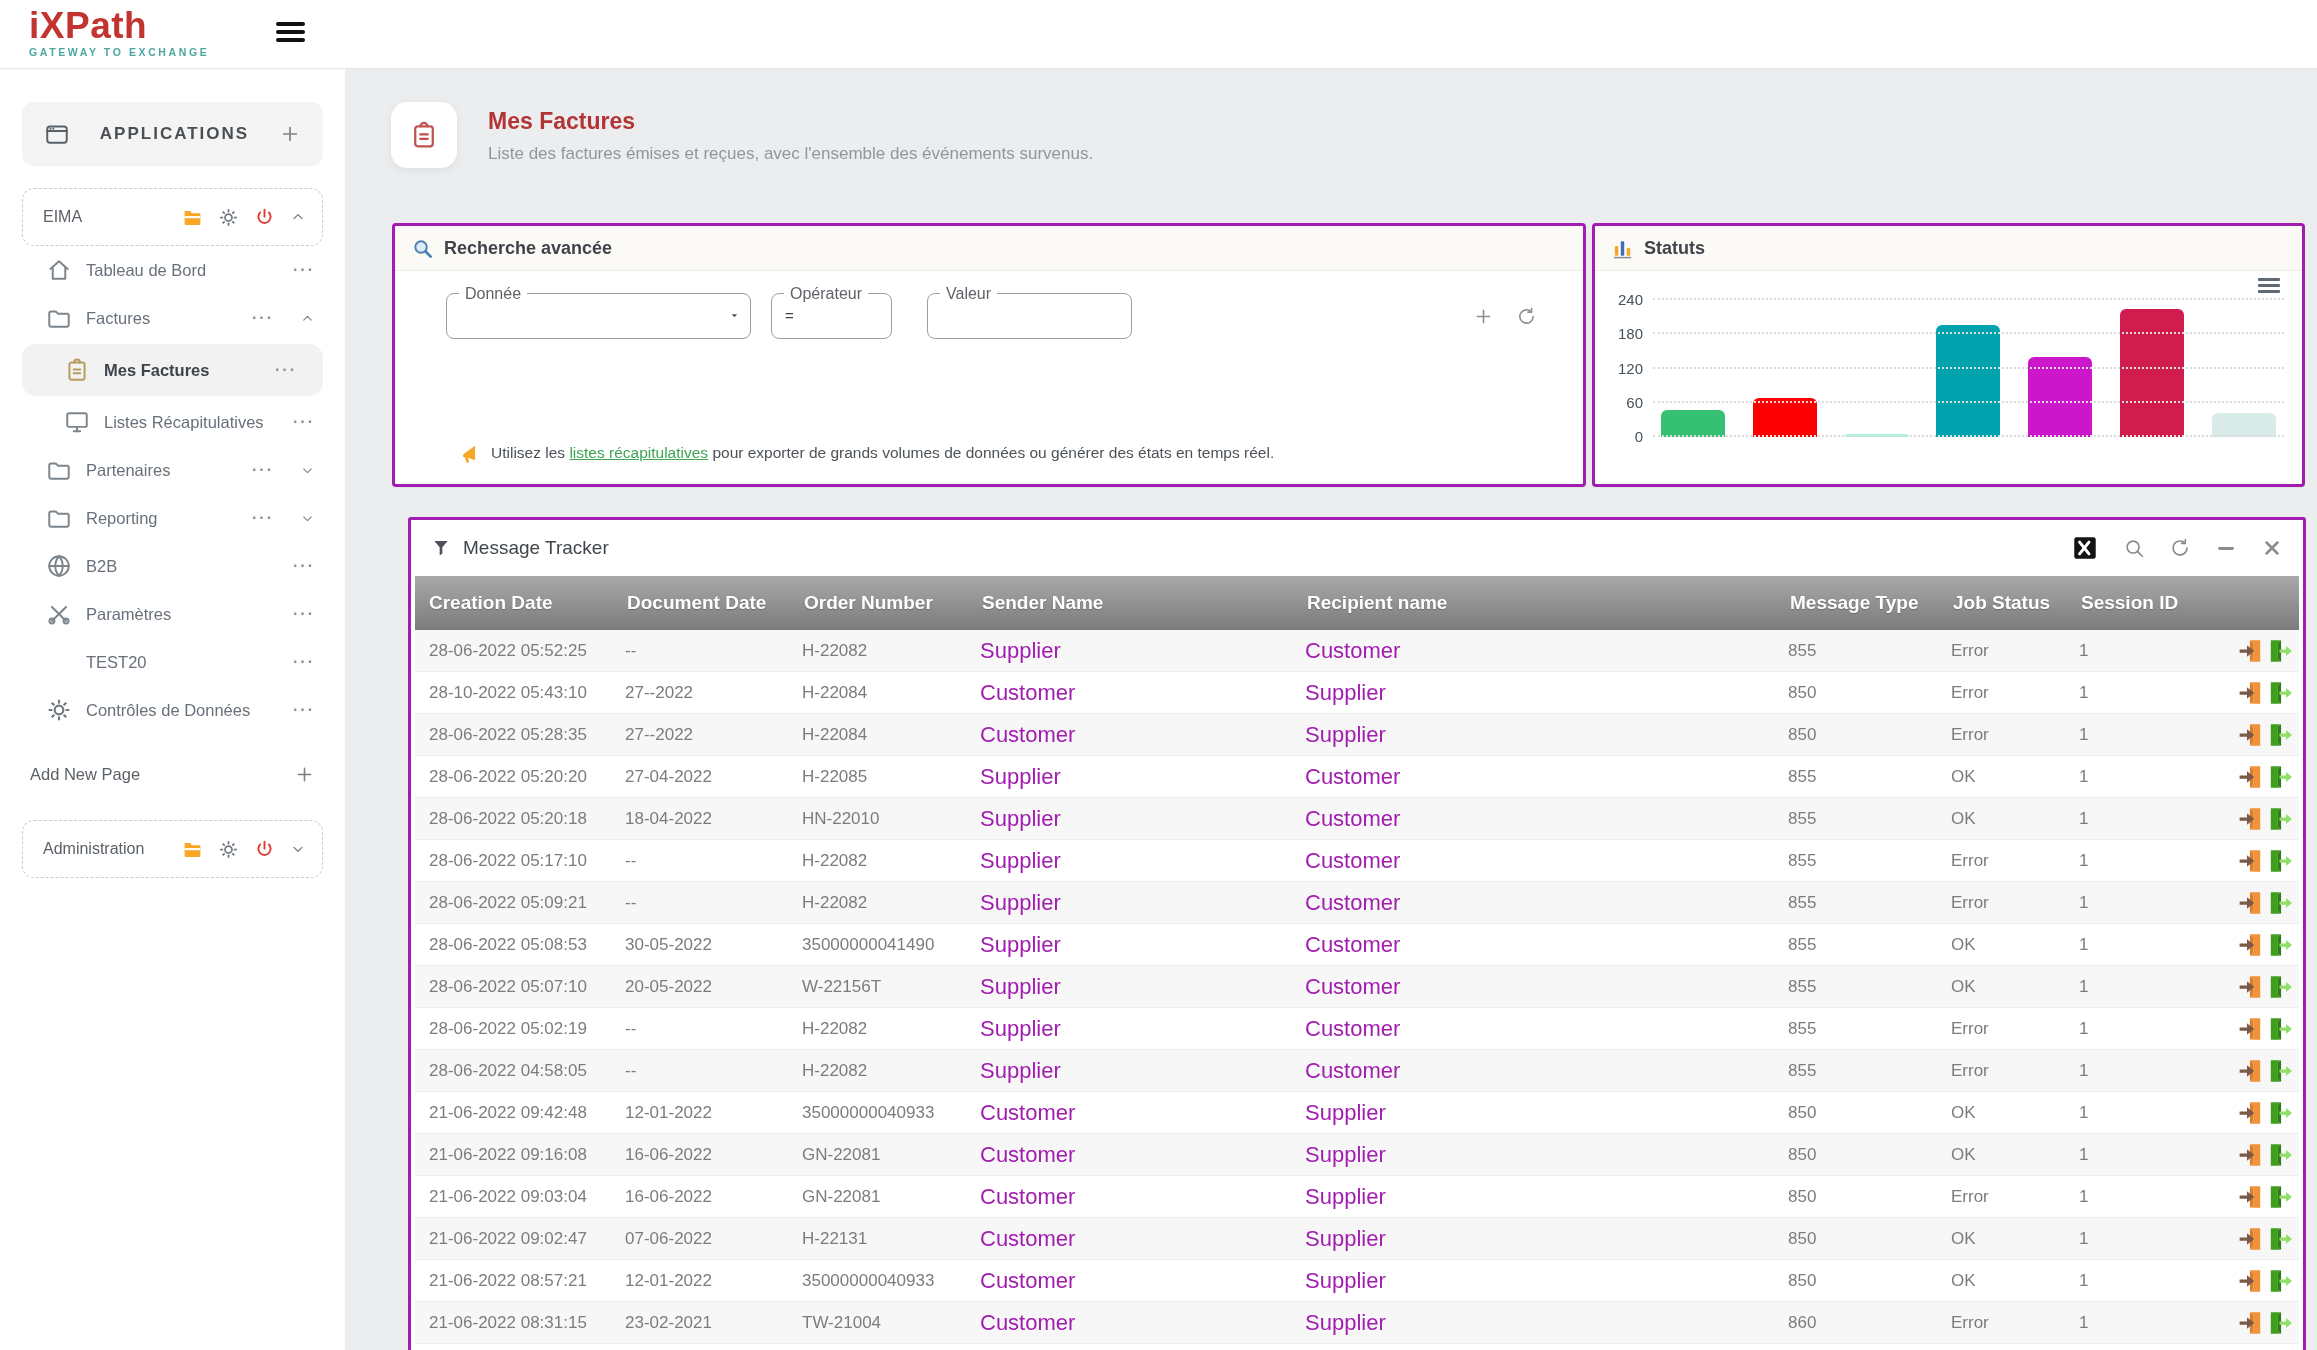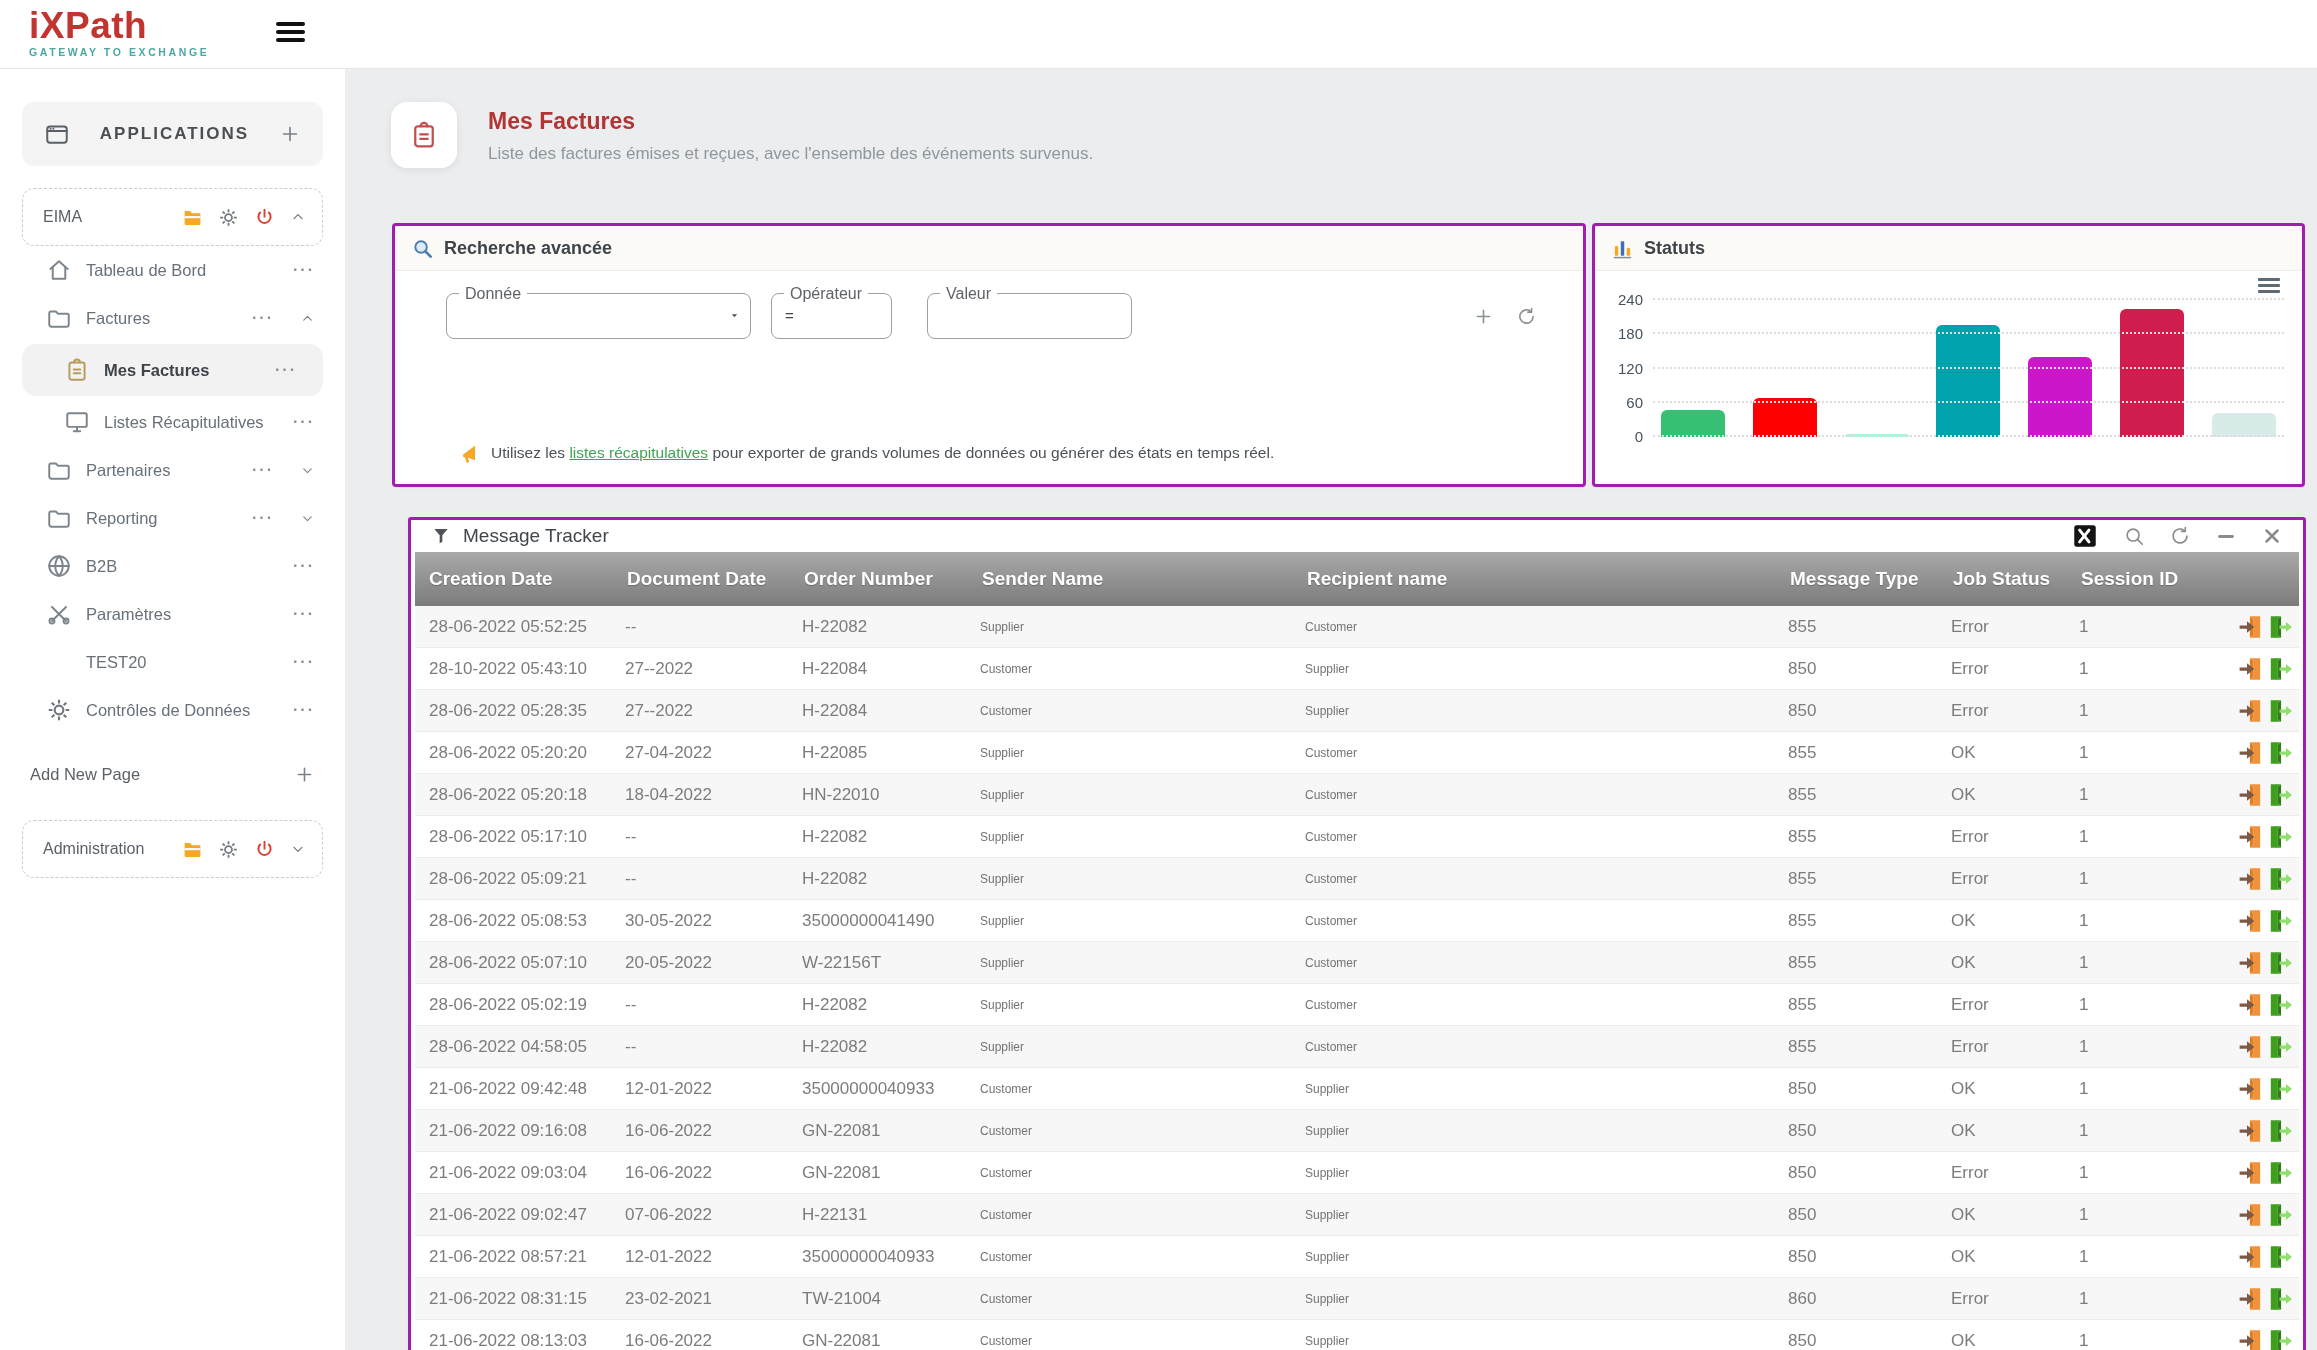--- a/index.html
+++ b/index.html
@@ -86,34 +86,34 @@
   .chart-menu i{display:block;height:2.6px;background:#5f6a74;margin-bottom:3.4px;border-radius:1px;}
   .chart-plot{position:absolute;left:58px;right:18px;top:74px;height:137px;}
   .gridline{position:absolute;left:0;right:0;height:0;border-top:2px dotted #dcdcdc;}
   .ytick{position:absolute;left:-46px;width:36px;text-align:right;font-size:15px;color:#47525c;}
   .chart-bars{position:absolute;left:8px;right:8px;bottom:0;top:0;display:flex;
               align-items:flex-end;justify-content:space-between;}
   .bar{width:64px;border-radius:6px 6px 0 0;}
 
   
   .tracker-panel{left:63px;top:449px;width:1892px;height:860px;border-radius:3px;}
-  .tracker-head{height:32px;display:flex;align-items:center;padding:0 20px;gap:12px;
+  .tracker-head{height:56px;display:flex;align-items:center;padding:0 20px;gap:12px;
                 font-size:19px;color:#41464b;}
   .tracker-head .ic{width:20px;height:20px;}
   .tracker-toolbar{margin-left:auto;display:flex;align-items:center;gap:24px;color:#8c8c8c;}
   .tracker-toolbar .ic{cursor:pointer;width:22px;height:22px;}
   .tracker-toolbar .ic.xl{width:28px;height:28px;}
   table.tracker{border-collapse:collapse;table-layout:fixed;width:1884px;margin:0 4px;}
   table.tracker th{background:linear-gradient(#a9a9a9,#7b7b7b);color:#fff;font-size:19px;
         font-weight:bold;text-align:left;height:54px;padding:0 8px;
         text-shadow:0 1px 1px rgba(0,0,0,.25);white-space:nowrap;overflow:hidden;}
   table.tracker th:first-child,table.tracker td:first-child{padding-left:14px;}
   table.tracker td{height:41px;font-size:17px;color:#7c7c7c;padding:0 6px;border-bottom:1px solid #ececec;
         white-space:nowrap;overflow:hidden;}
-  table.tracker td:nth-child(4),table.tracker td:nth-child(5){font-size:12px;color:#737373;}
+  table.tracker td:nth-child(4),table.tracker td:nth-child(5){font-size:22px;color:#a21caf;}
   table.tracker tbody tr:nth-child(odd){background:#f7f7f7;}
   table.tracker tbody tr:nth-child(even){background:#fff;}
   td.row-icons{text-align:right;padding-right:8px;}
   td.row-icons .ic{width:26px;height:26px;vertical-align:middle;margin-left:3px;cursor:pointer;}
 </style>
 </head>
 <body>
 
 <div>
 

